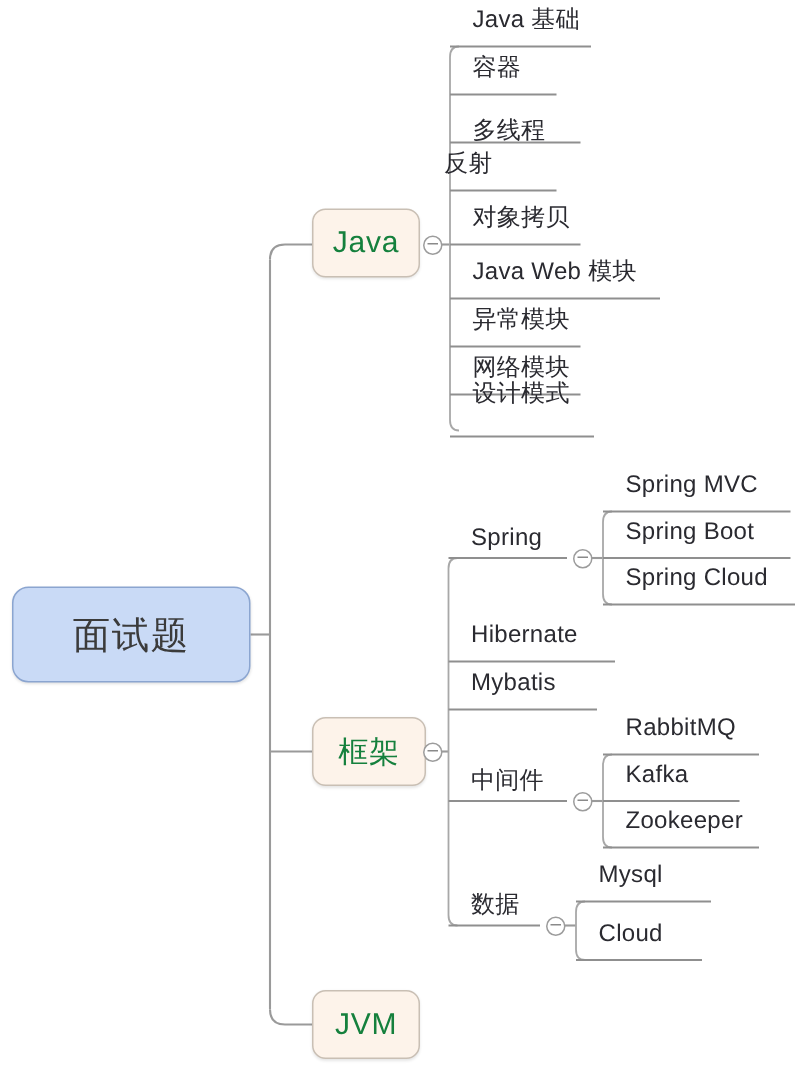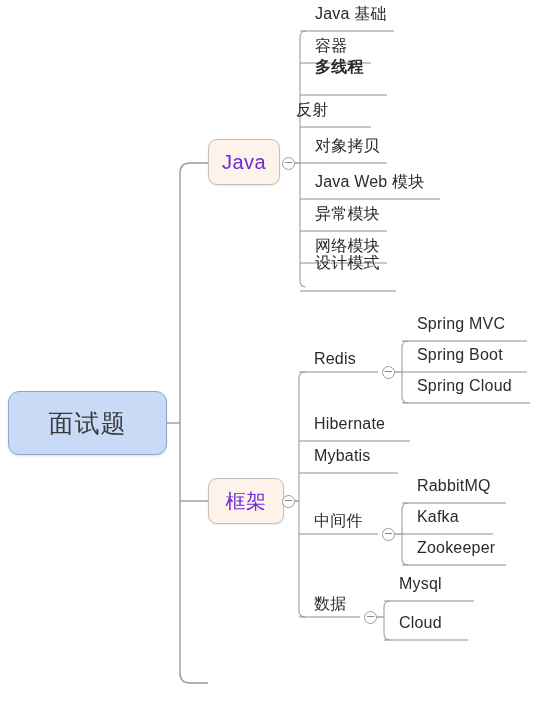--- a/index.html
+++ b/index.html
@@ -62,21 +62,21 @@
     border: 1.3px solid #8ba5d0;
     border-radius: 11px;
     color: #3b3b3b;
     font-size: 25px;
     letter-spacing: 1px;
     box-shadow: 0 1px 2px rgba(0,0,0,0.12);
   }
   .node-branch {
     background: #fdf3ea;
     border: 1.3px solid #c9bfb4;
-    color: #6d28d9;
+    color: #15803d;
     font-size: 20px;
     letter-spacing: 0.5px;
     box-shadow: 0 1px 2px rgba(0,0,0,0.10);
   }
 
   
   .leaf {
     position: absolute;
     white-space: nowrap;
     color: #2a2a30;
@@ -169,34 +169,34 @@
     <span>面试题</span>
   </div>
 
   <div class="node-box node-branch" style="left:208px; top:139px; width:72px; height:46px;">
     <span>Java</span>
   </div>
   <div class="toggle" style="left:282px; top:156.5px;"></div>
 
   <div class="leaf" style="left:315px; top:6px;">Java 基础</div>
   <div class="leaf" style="left:315px; top:38px;">容器</div>
-  <div class="leaf" style="left:315px; top:59px;font-weight:bold;">多线程</div>
+  <div class="leaf" style="left:315px; top:80px;">多线程</div>
   <div class="leaf" style="left:296px; top:102px;text-align:center;">反射</div>
   <div class="leaf" style="left:315px; top:138px;">对象拷贝</div>
   <div class="leaf" style="left:315px; top:174px;">Java Web 模块</div>
   <div class="leaf" style="left:315px; top:206px;">异常模块</div>
   <div class="leaf" style="left:315px; top:238px;">网络模块</div>
   <div class="leaf" style="left:315px; top:255px;">设计模式</div>
 
   <div class="node-box node-branch" style="left:208px; top:478px; width:76px; height:46px;">
     <span>框架</span>
   </div>
   <div class="toggle" style="left:282px; top:494.5px;"></div>
 
-  <div class="leaf" style="left:314px; top:351px;">Redis</div>
+  <div class="leaf" style="left:314px; top:351px;">Spring</div>
   <div class="toggle" style="left:382px; top:365.5px;"></div>
 
   <div class="leaf leaf-sub" style="left:417px; top:316px;">Spring MVC</div>
   <div class="leaf leaf-sub" style="left:417px; top:347px;">Spring Boot</div>
   <div class="leaf leaf-sub" style="left:417px; top:378px;">Spring Cloud</div>
 
   <div class="leaf" style="left:314px; top:416px;">Hibernate</div>
   <div class="leaf" style="left:314px; top:448px;">Mybatis</div>
 
   <div class="leaf" style="left:314px; top:513px;">中间件</div>
@@ -205,14 +205,17 @@
   <div class="leaf leaf-sub" style="left:417px; top:478px;">RabbitMQ</div>
   <div class="leaf leaf-sub" style="left:417px; top:509px;">Kafka</div>
   <div class="leaf leaf-sub" style="left:417px; top:540px;">Zookeeper</div>
 
   <div class="leaf" style="left:314px; top:596px;">数据</div>
   <div class="toggle" style="left:364px; top:610.5px;"></div>
 
   <div class="leaf leaf-sub" style="left:399px; top:576px;">Mysql</div>
   <div class="leaf leaf-sub" style="left:399px; top:615px;">Cloud</div>
 
+  <div class="node-box node-branch" style="left:208px; top:660px; width:72px; height:46px;">
+    <span>JVM</span>
+  </div>
 
 </div>
 
 </body></html>

